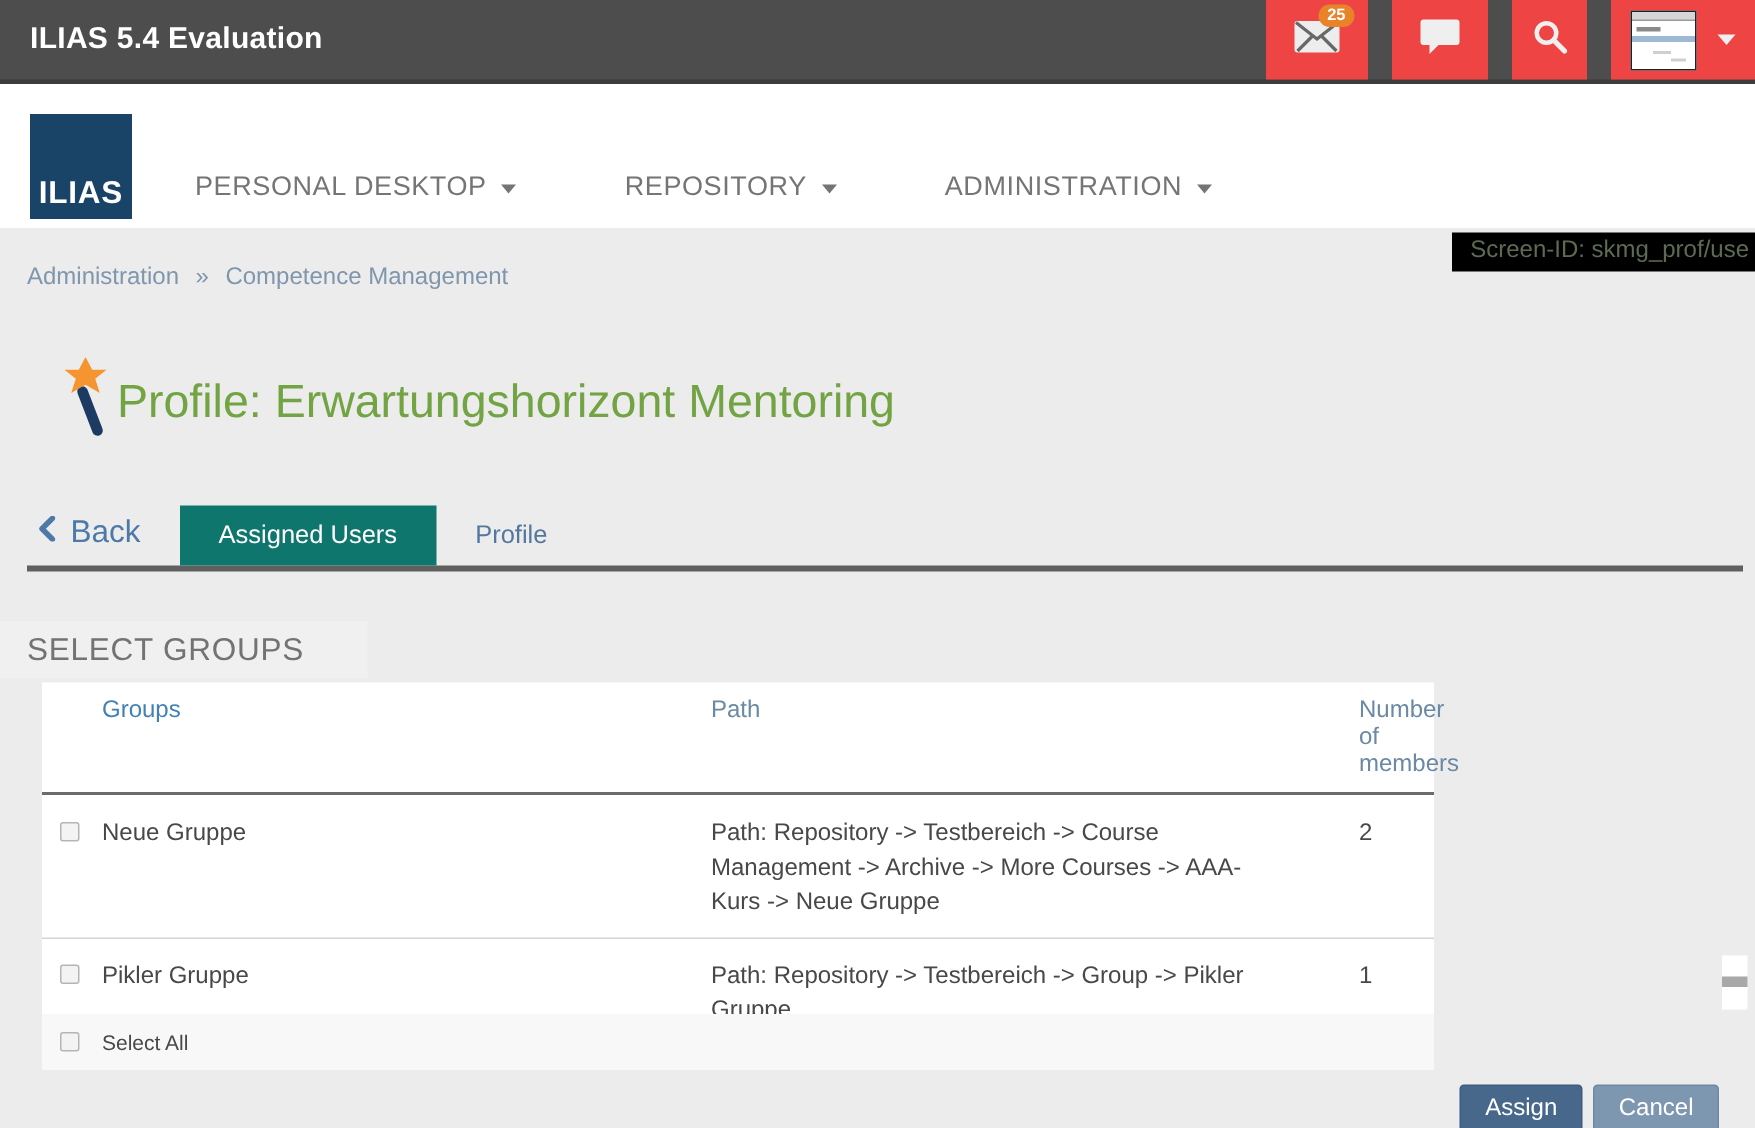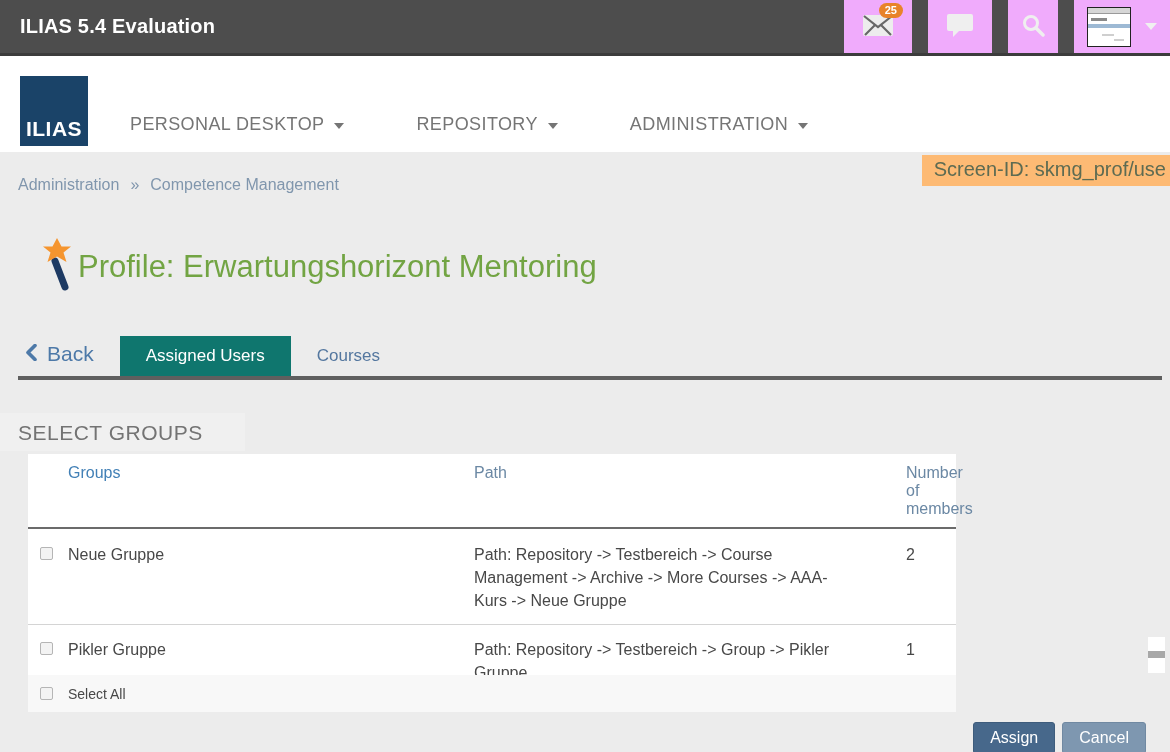--- a/index.html
+++ b/index.html
@@ -3,21 +3,21 @@
 <meta charset="utf-8">
 <style>
   * { margin:0; padding:0; box-sizing:border-box; }
   html,body { width:1170px; height:752px; overflow:hidden; }
   body { font-family:"Liberation Sans", sans-serif; background:#ececec; position:relative; }
   #app { position:relative; width:1170px; height:752px; overflow:hidden; }
 
   
   .topbar { height:56px; background:#4d4d4d; border-bottom:3px solid #3c3c3c; display:flex; align-items:stretch; }
   .topbar-title { color:#ffffff; font-size:20px; font-weight:bold; align-self:center; padding-left:20px; flex:1; letter-spacing:0.2px; }
-  .top-icon-btn { background:#f0abfc; margin-left:16px; display:flex; align-items:center; justify-content:center; position:relative; cursor:pointer; }
+  .top-icon-btn { background:#ef4444; margin-left:16px; display:flex; align-items:center; justify-content:center; position:relative; cursor:pointer; }
   .btn-mail { width:68px; }
   .btn-chat { width:64px; }
   .btn-search { width:50px; }
   .btn-avatar { width:96px; }
   .mail-badge { position:absolute; top:3px; right:9px; background:#e8832a; color:#fff; font-size:11px; font-weight:bold; border-radius:9px; padding:1px 6px 2px; line-height:12px; }
   .avatar-thumb { width:44px; height:40px; background:#ffffff; border:1px solid #222; overflow:hidden; }
   .avatar-thumb .t1 { height:6px; background:#d6d6d6; border-bottom:1px solid #9a9a9a; }
   .avatar-thumb .t2 { height:3px; width:16px; background:#8a8a8a; margin:4px 0 0 3px; }
   .avatar-thumb .t3 { height:4px; background:#9db9d4; margin-top:3px; }
   .avatar-thumb .t4 { height:2px; width:12px; background:#cfcfcf; margin:6px 0 0 14px; }
@@ -26,21 +26,21 @@
 
   
   .site-header { height:96px; background:#ffffff; position:relative; }
   .logo-box { position:absolute; left:20px; top:20px; width:68px; height:70px; background:#1a4368; }
   .logo-box span { position:absolute; bottom:5px; left:0; right:0; text-align:center; color:#fff; font-weight:bold; font-size:21px; letter-spacing:0.5px; }
   .main-nav { position:absolute; left:130px; bottom:17px; display:flex; gap:72px; }
   .nav-item { display:flex; align-items:center; color:#757575; font-size:18px; letter-spacing:0.4px; cursor:pointer; }
   .caret-down-gray { width:0; height:0; border-left:5px solid transparent; border-right:5px solid transparent; border-top:6px solid #757575; margin-left:10px; margin-top:3px; }
 
   
-  .screen-id { position:absolute; top:155px; right:0; background:#fdba74; color:#5d6b52; font-size:20px; padding:3px 4px 5px 12px; white-space:nowrap; }
+  .screen-id { position:absolute; top:155px; right:0; background:#000000; color:#5d6b52; font-size:16px; padding:3px 4px 5px 12px; white-space:nowrap; }
 
   
   .breadcrumb { padding:24px 0 0 18px; font-size:16px; color:#8096ad; display:flex; gap:11px; }
   .breadcrumb a { color:#8096ad; text-decoration:none; cursor:pointer; }
 
   
   .title-row { display:flex; align-items:center; padding-left:36px; margin-top:44px; }
   .title-row h1 { font-size:31px; font-weight:400; color:#72a443; }
 
   
@@ -169,21 +169,21 @@
   <div class="tabbar">
     <div class="back-tab">
       <span>
         <svg width="11" height="17" viewBox="0 0 11 17">
           <polyline points="9,1.5 2,8.5 9,15.5" fill="none" stroke="#4d79a8" stroke-width="3.6" stroke-linecap="round" stroke-linejoin="round"></polyline>
         </svg>
       </span>
       <span>Back</span>
     </div>
     <div class="tab active">Assigned Users</div>
-    <div class="tab">Courses</div>
+    <div class="tab">Profile</div>
   </div>
 
   <div class="section-title">SELECT GROUPS</div>
 
   <div class="panel">
     <div class="t-head">
       <div class="th-groups">Groups</div>
       <div class="th-path">Path</div>
       <div class="th-members">Number of members</div>
     </div>

